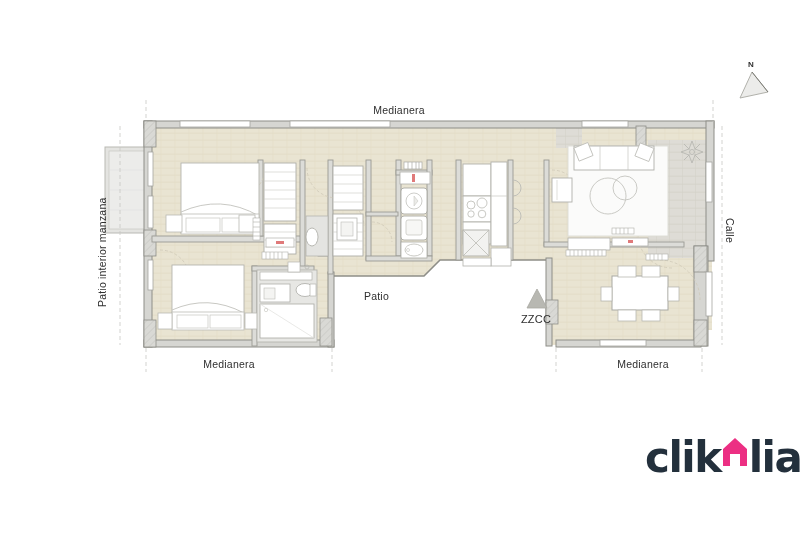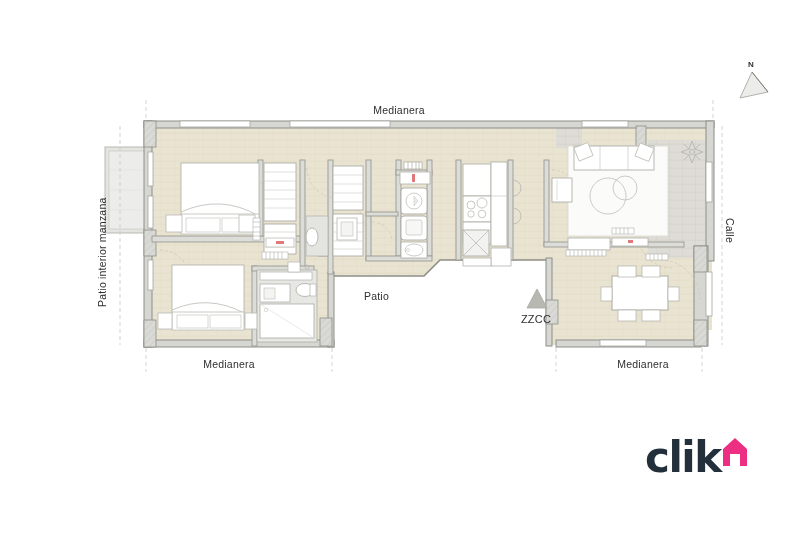--- a/index.html
+++ b/index.html
@@ -463,15 +463,16 @@
   <div class="lbl" style="left:748px; top:60px; font-size:8px; font-weight:700;">N</div>
 
   <div id="logo">
     <span class="part">clik</span>
     <span class="house-a">
       <svg viewBox="0 0 26 30" width="26" height="30" xmlns="http://www.w3.org/2000/svg">
         <path d="M13 1 L25 12 L25 29 L18 29 L18 17 L8 17 L8 29 L1 29 L1 12 Z" fill="#ec2f83"></path>
         <path d="M18 19 L18 29 L25 29 L25 19 Z" fill="#ec2f83"></path>
       </svg>
     </span>
+    <span class="part">lia</span>
   </div>
 
 </div>
 
 </body></html>

